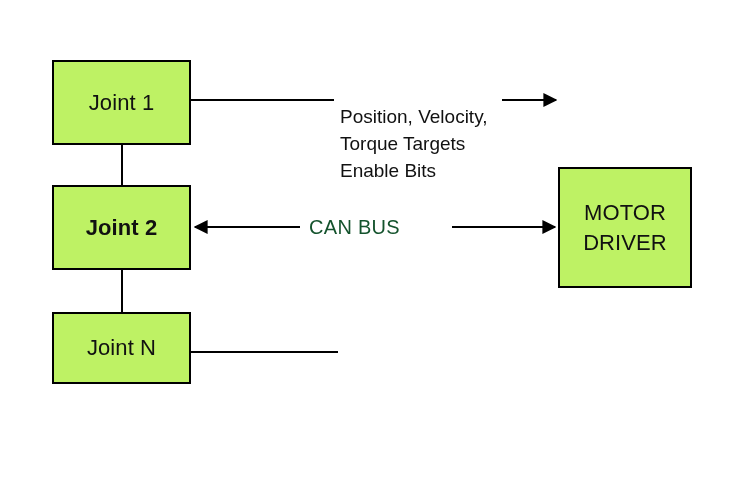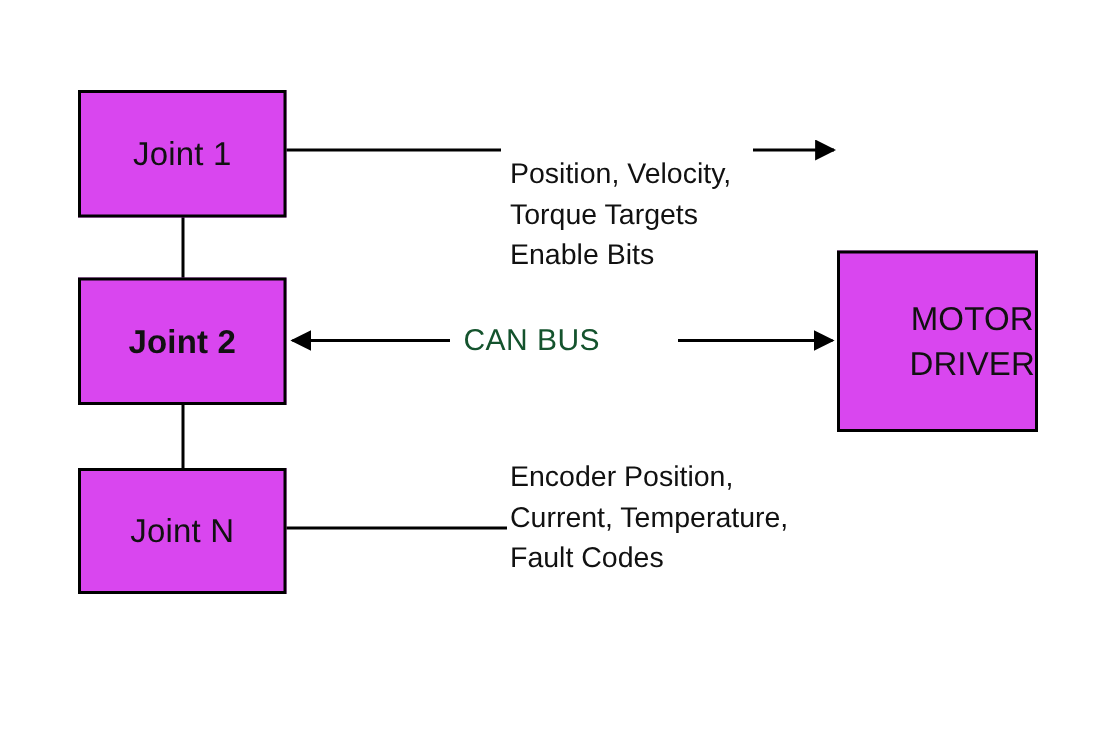--- a/index.html
+++ b/index.html
@@ -15,21 +15,21 @@
     position: relative;
     width: 740px;
     height: 493px;
     background: #ffffff;
     overflow: hidden;
   }
   .node-box {
     position: absolute;
     box-sizing: border-box;
     border: 2px solid #000000;
-    background: #d946ef;
+    background: #bef264;
     display: flex;
     align-items: center;
     justify-content: center;
     text-align: center;
   }
   .node-label {
     font-size: 22px;
     line-height: 28px;
     color: #111111;
     letter-spacing: 0.1px;
@@ -77,25 +77,25 @@
   <div class="vconnector" style="left:121px; top:268px; height:46px;"></div>
 
   <div class="node-box" style="left:52px; top:60px; width:139px; height:85px;">
     <span class="node-label">Joint 1</span>
   </div>
 
   <div class="node-box" style="left:52px; top:185px; width:139px; height:85px;font-weight:bold;">
     <span class="node-label">Joint 2</span>
   </div>
 
-  <div class="node-box" style="left:52px; top:312px; width:139px; height:84px;">
+  <div class="node-box" style="left:52px; top:312px; width:139px; height:72px;">
     <span class="node-label">Joint N</span>
   </div>
 
-  <div class="node-box" style="left:558px; top:167px; width:134px; height:121px;justify-content:flex-end;">
+  <div class="node-box" style="left:558px; top:167px; width:134px; height:121px;">
     <span class="node-label driver">MOTOR
 DRIVER</span>
   </div>
 
   <svg class="svg-layer" viewBox="0 0 740 493">
     <defs>
       <marker id="arrow-right" viewBox="0 0 10 10" refX="9" refY="5" markerWidth="7" markerHeight="7" orient="auto-start-reverse">
         <path d="M 0 0 L 10 5 L 0 10 z" fill="#000000"></path>
       </marker>
       <marker id="arrow-left" viewBox="0 0 10 10" refX="9" refY="5" markerWidth="7" markerHeight="7" orient="auto-start-reverse">
@@ -113,17 +113,14 @@
 
     <line x1="191" y1="352" x2="338" y2="352" stroke="#000000" stroke-width="2"></line>
   </svg>
 
   <div class="text-block" style="left:340px; top:59px; width:200px;margin-top:44px;">Position, Velocity,
 Torque Targets
 Enable Bits</div>
 
   <div class="bus-label" style="left:309px; top:213px;">CAN BUS</div>
 
-  <div class="text-block" style="left:340px; top:305px; width:230px;">Encoder Position,
-Current, Temperature,
-Fault Codes</div>
 
 </div>
 
 </body></html>

